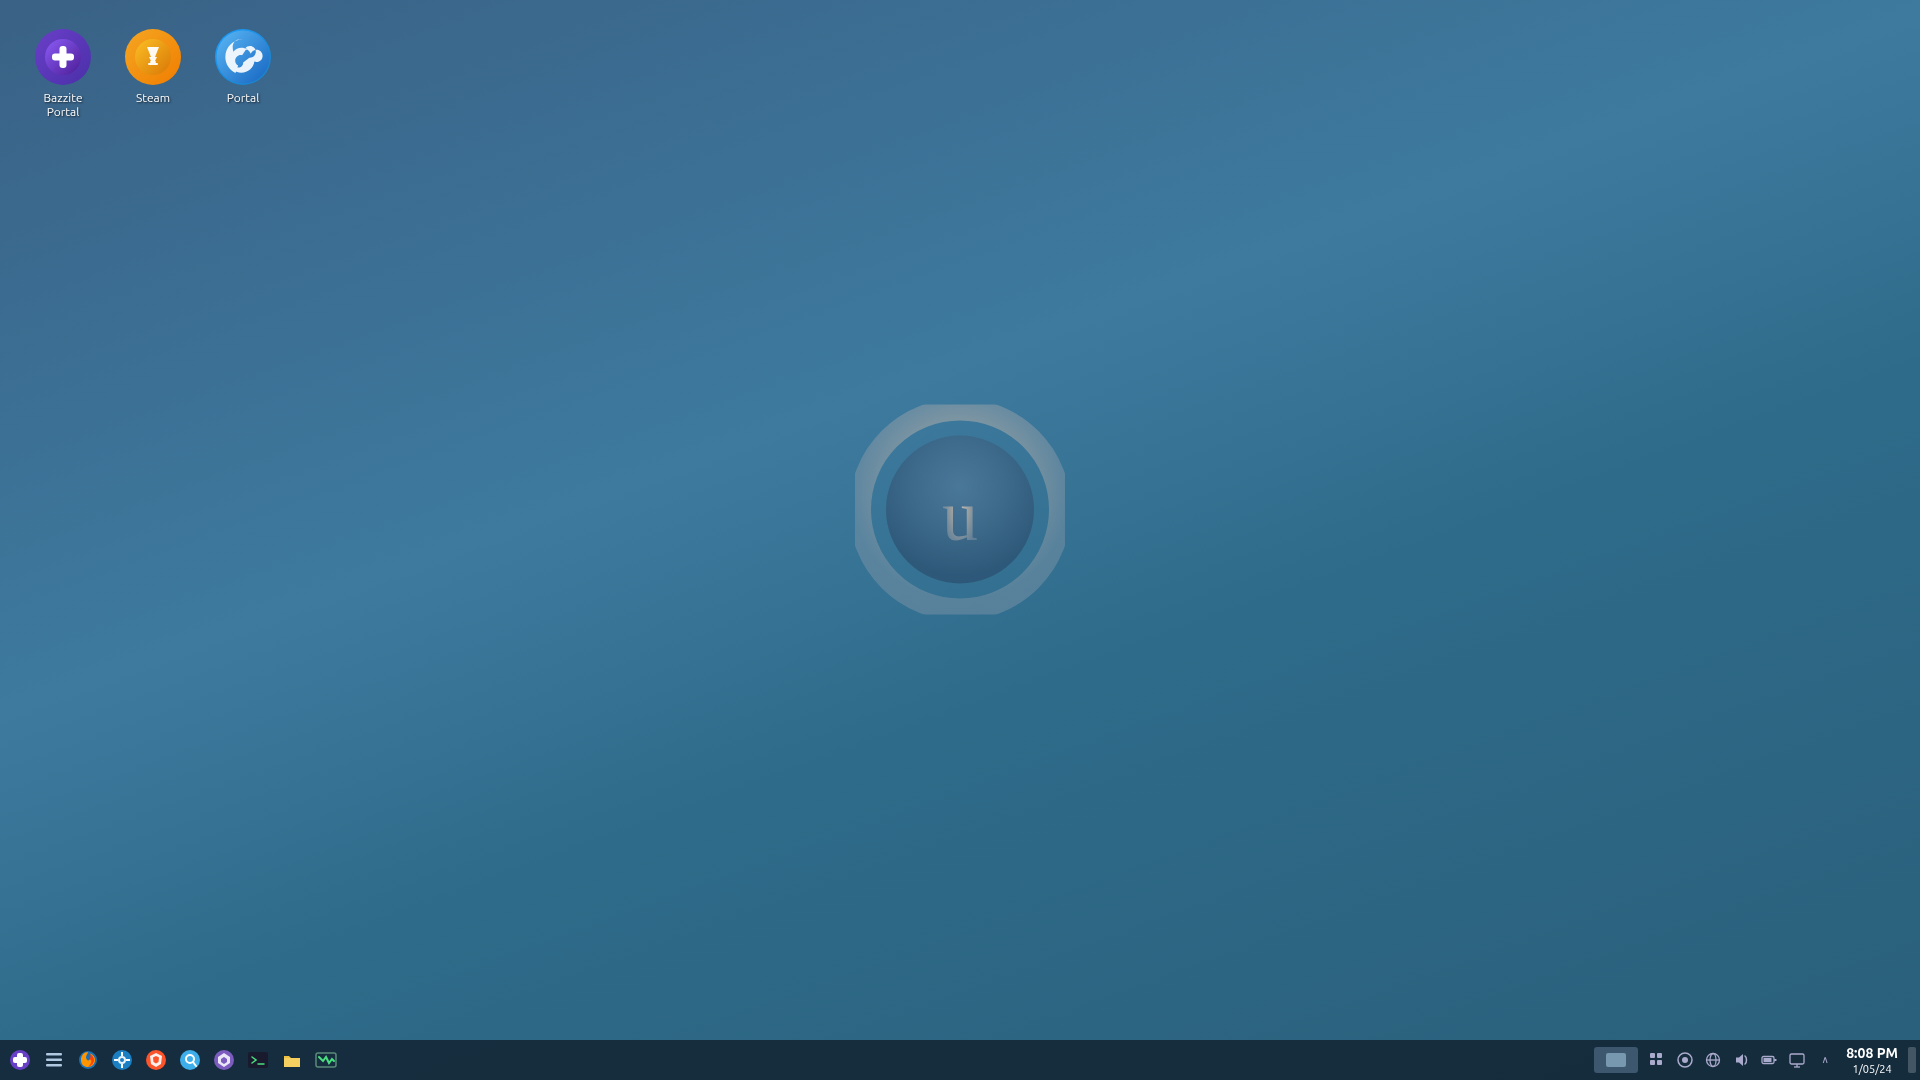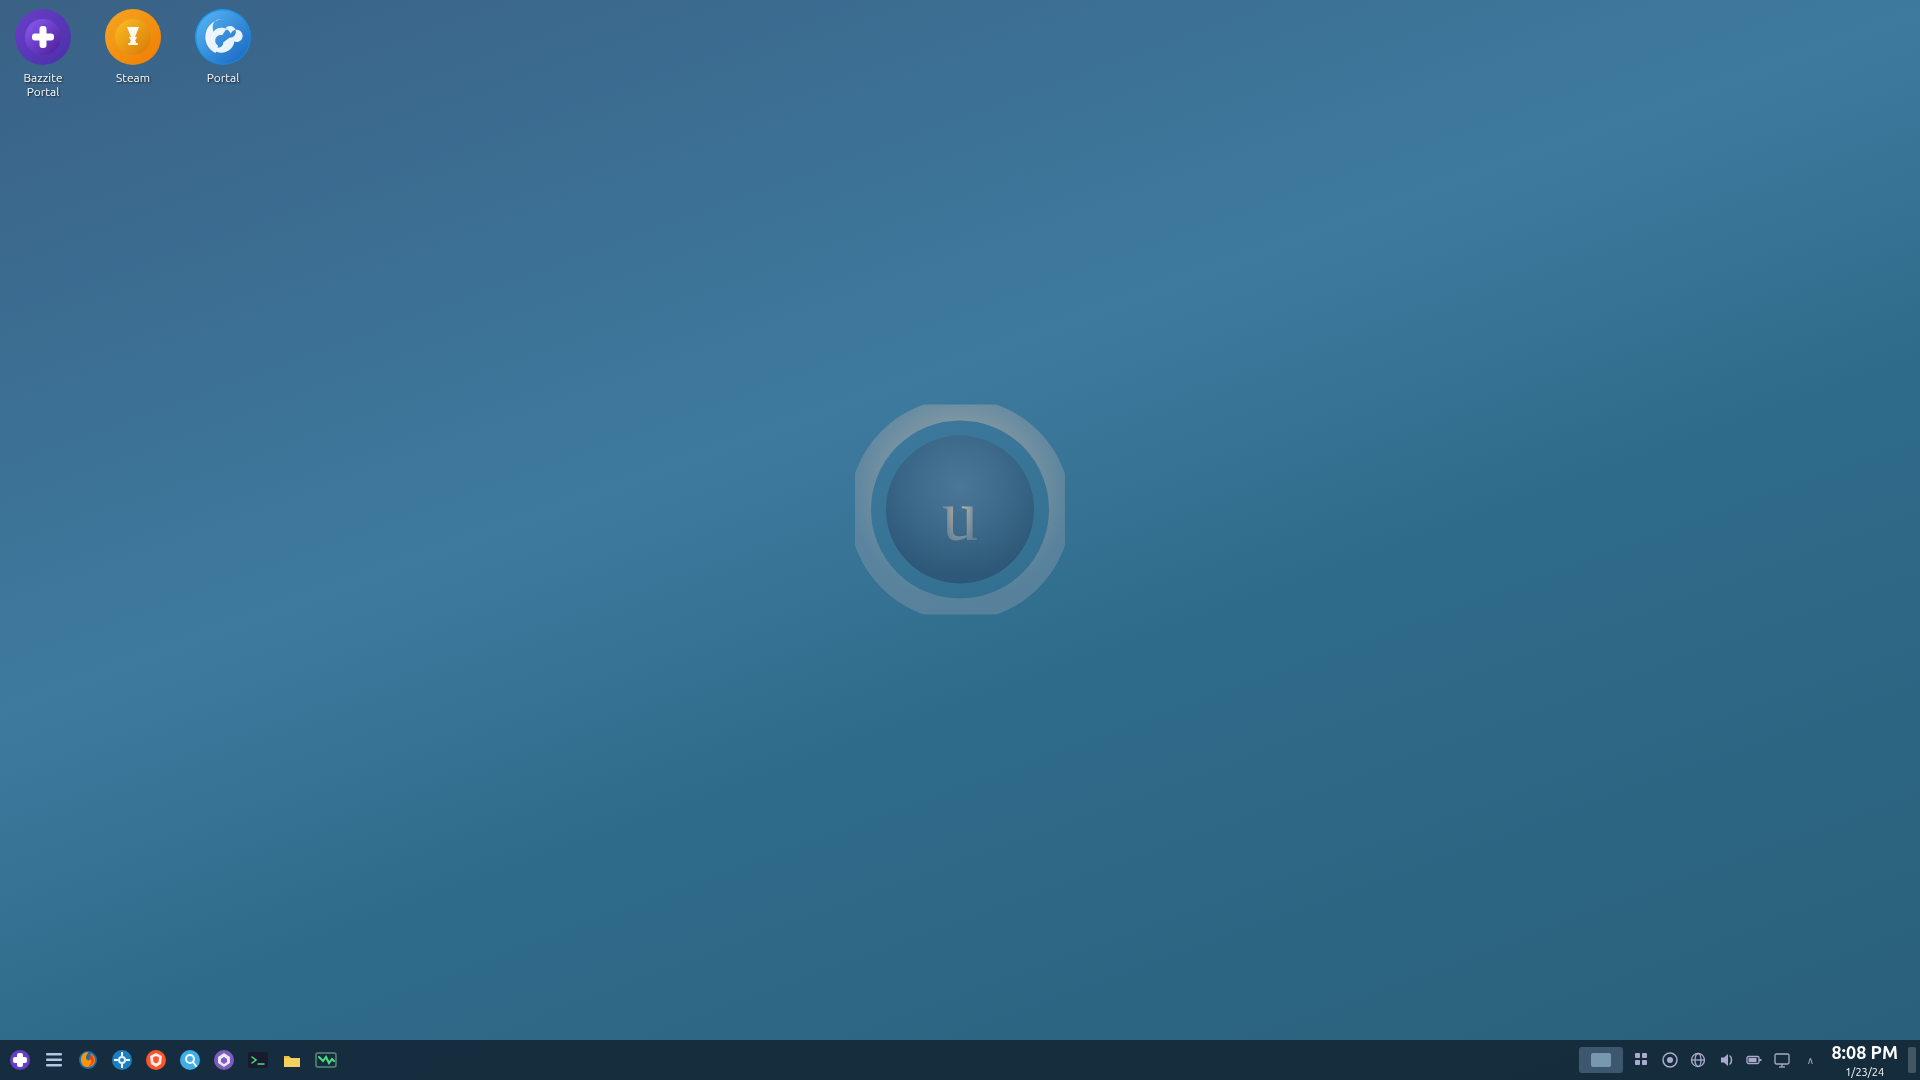--- a/index.html
+++ b/index.html
@@ -12,21 +12,21 @@
       background: linear-gradient(160deg, #3a6186 0%, #3d7a9e 40%, #2e6b8a 60%, #2a5f7a 100%);
       position: relative;
       user-select: none;
     }
 
     
     #desktop {
       width: 1920px;
       height: 1040px;
       position: relative;
-      padding: 3px;
+      padding: 23px;
     }
 
     
     .desktop-icons {
       display: flex;
       flex-direction: row;
       gap: 10px;
       align-items: flex-start;
     }
 
@@ -154,21 +154,21 @@
       color: #ffffff;
       font-size: 12px;
       line-height: 1.3;
       margin-left: 4px;
       margin-right: 4px;
       cursor: pointer;
     }
 
     .taskbar-time .time {
       font-weight: 600;
-      font-size: 18px;
+      font-size: 14px;
     }
 
     .taskbar-time .date {
       font-size: 11px;
     }
 
     .taskbar-workspace {
       width: 44px;
       height: 26px;
       background: rgba(100,130,160,0.5);
@@ -440,20 +440,20 @@
           <line x1="5" y1="15" x2="11" y2="15" stroke="#aac" stroke-width="1.3"></line>
         </svg>
       </div>
 
       <div class="taskbar-right-icon chevron-icon" title="Expand">∧</div>
 
     </div>
 
     <div class="taskbar-time">
       <span class="time">8:08 PM</span>
-      <span class="date">1/23/24</span>
+      <span class="date">1/05/24</span>
     </div>
 
     <div class="show-desktop-btn" title="Show Desktop"></div>
 
   </div>
 
 </div>
 
 </body></html>

